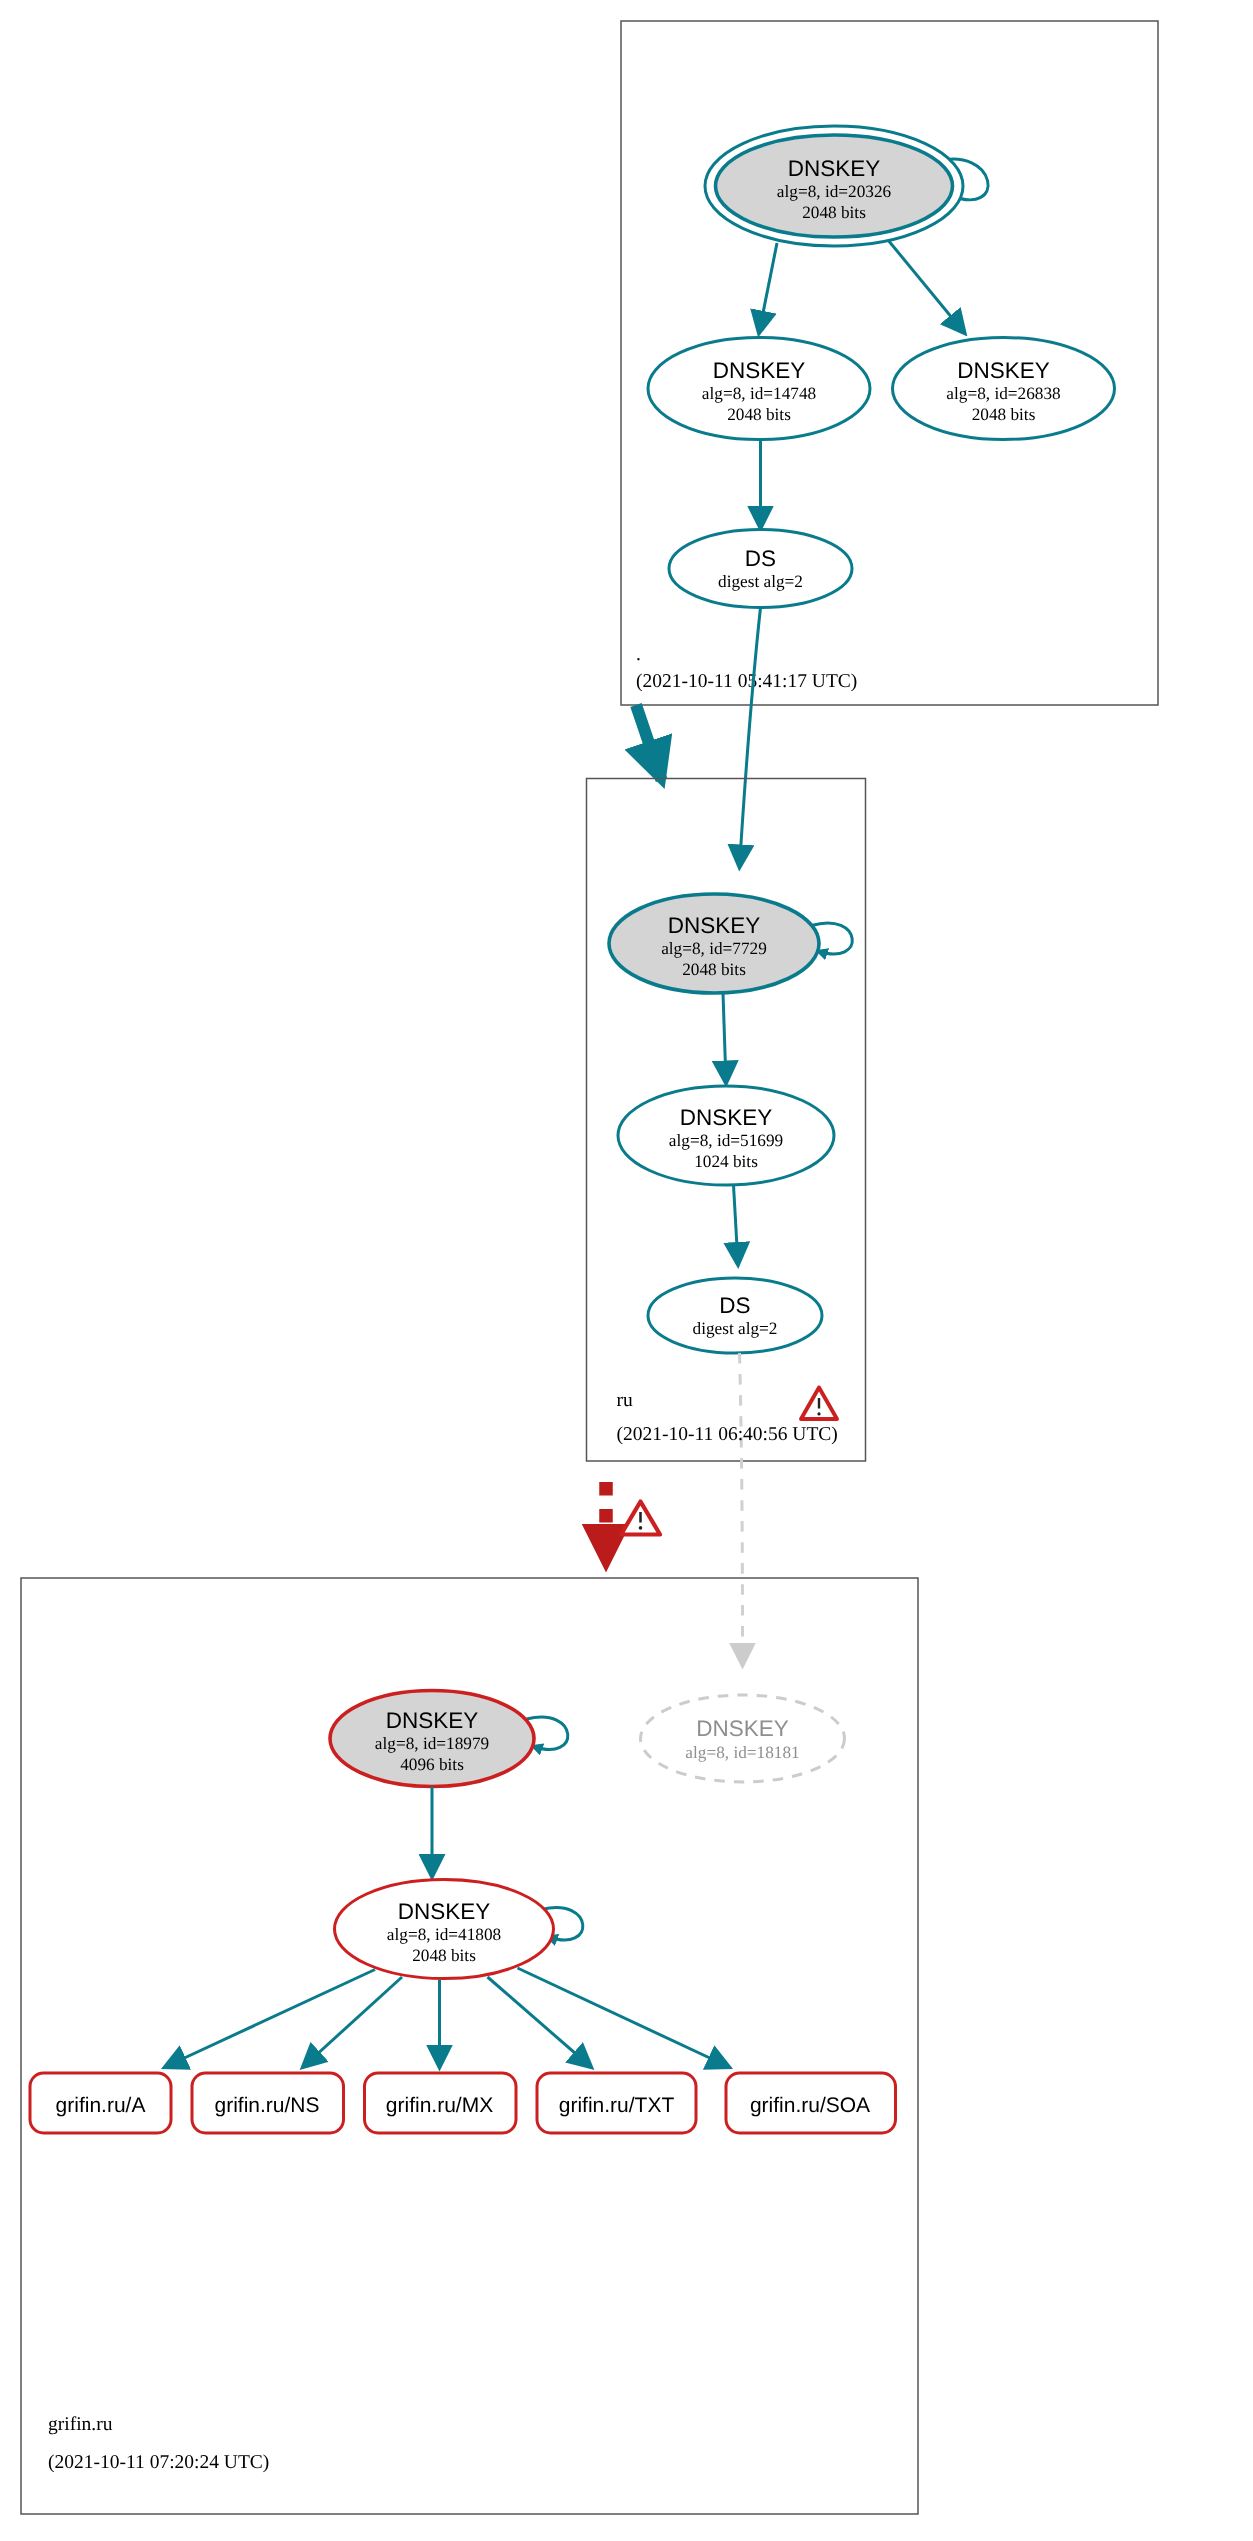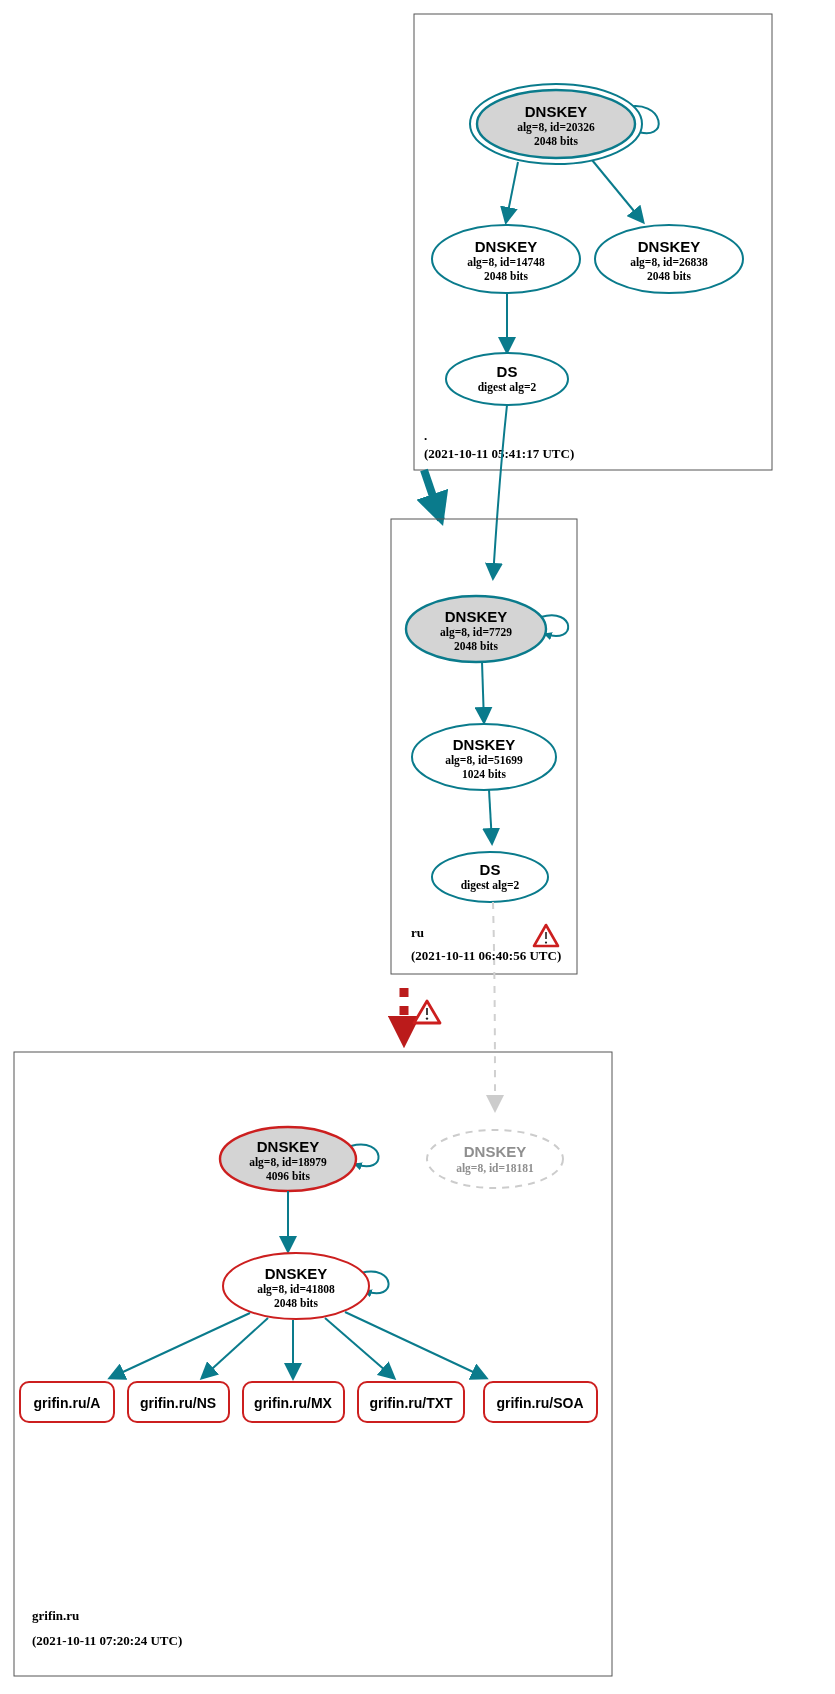--- a/index.html
+++ b/index.html
@@ -1,18 +1,18 @@
 <!DOCTYPE html>
 <html><head>
 <meta charset="utf-8">
 <style>
   html,body{margin:0;padding:0;background:#ffffff;}
   body{width:835px;height:1694px;position:relative;
        font-family:"Liberation Sans", sans-serif;}
-  #stage{position:absolute;left:0;top:0;width:795px;height:1694px;font-weight:bold;}
+  #stage{position:absolute;left:0;top:0;width:795px;height:1694px;}
   svg#graph{position:absolute;left:0;top:0;width:835px;height:1694px;overflow:visible;}
   .zone-box{fill:none;stroke:#555555;stroke-width:1;}
   .edge{fill:none;stroke:#0a7b8c;stroke-width:2;}
   .edge-gray{fill:none;stroke:#d0d0d0;stroke-width:2;stroke-dasharray:7,7;}
   .edge-red-dashed{fill:none;stroke:#bb1b1b;stroke-width:9;stroke-dasharray:9,9;}
   .edge-thick{fill:none;stroke:#0a7b8c;stroke-width:8;}
   .node-ell-teal{fill:#ffffff;stroke:#0a7b8c;stroke-width:2;}
   .node-ell-teal-fill{fill:#d4d4d4;stroke:#0a7b8c;stroke-width:2.4;}
   .node-ell-red{fill:#ffffff;stroke:#cc1f1f;stroke-width:2;}
   .node-ell-red-fill{fill:#d4d4d4;stroke:#cc1f1f;stroke-width:2.4;}

